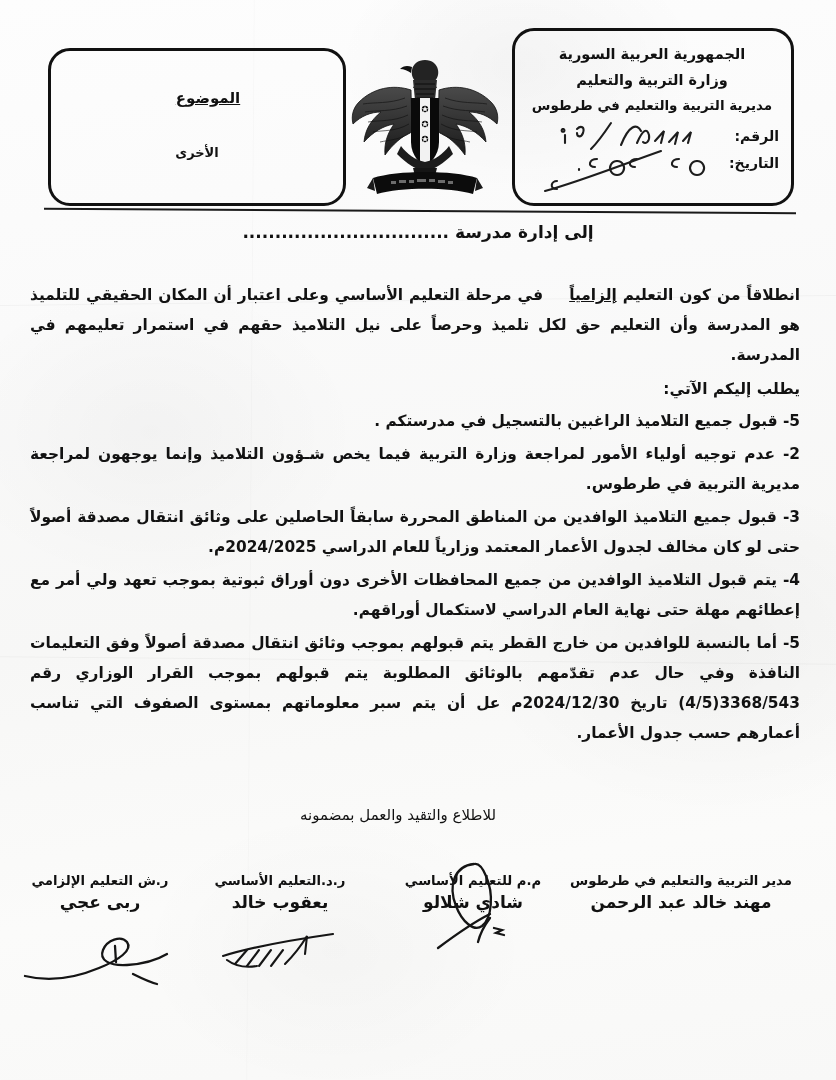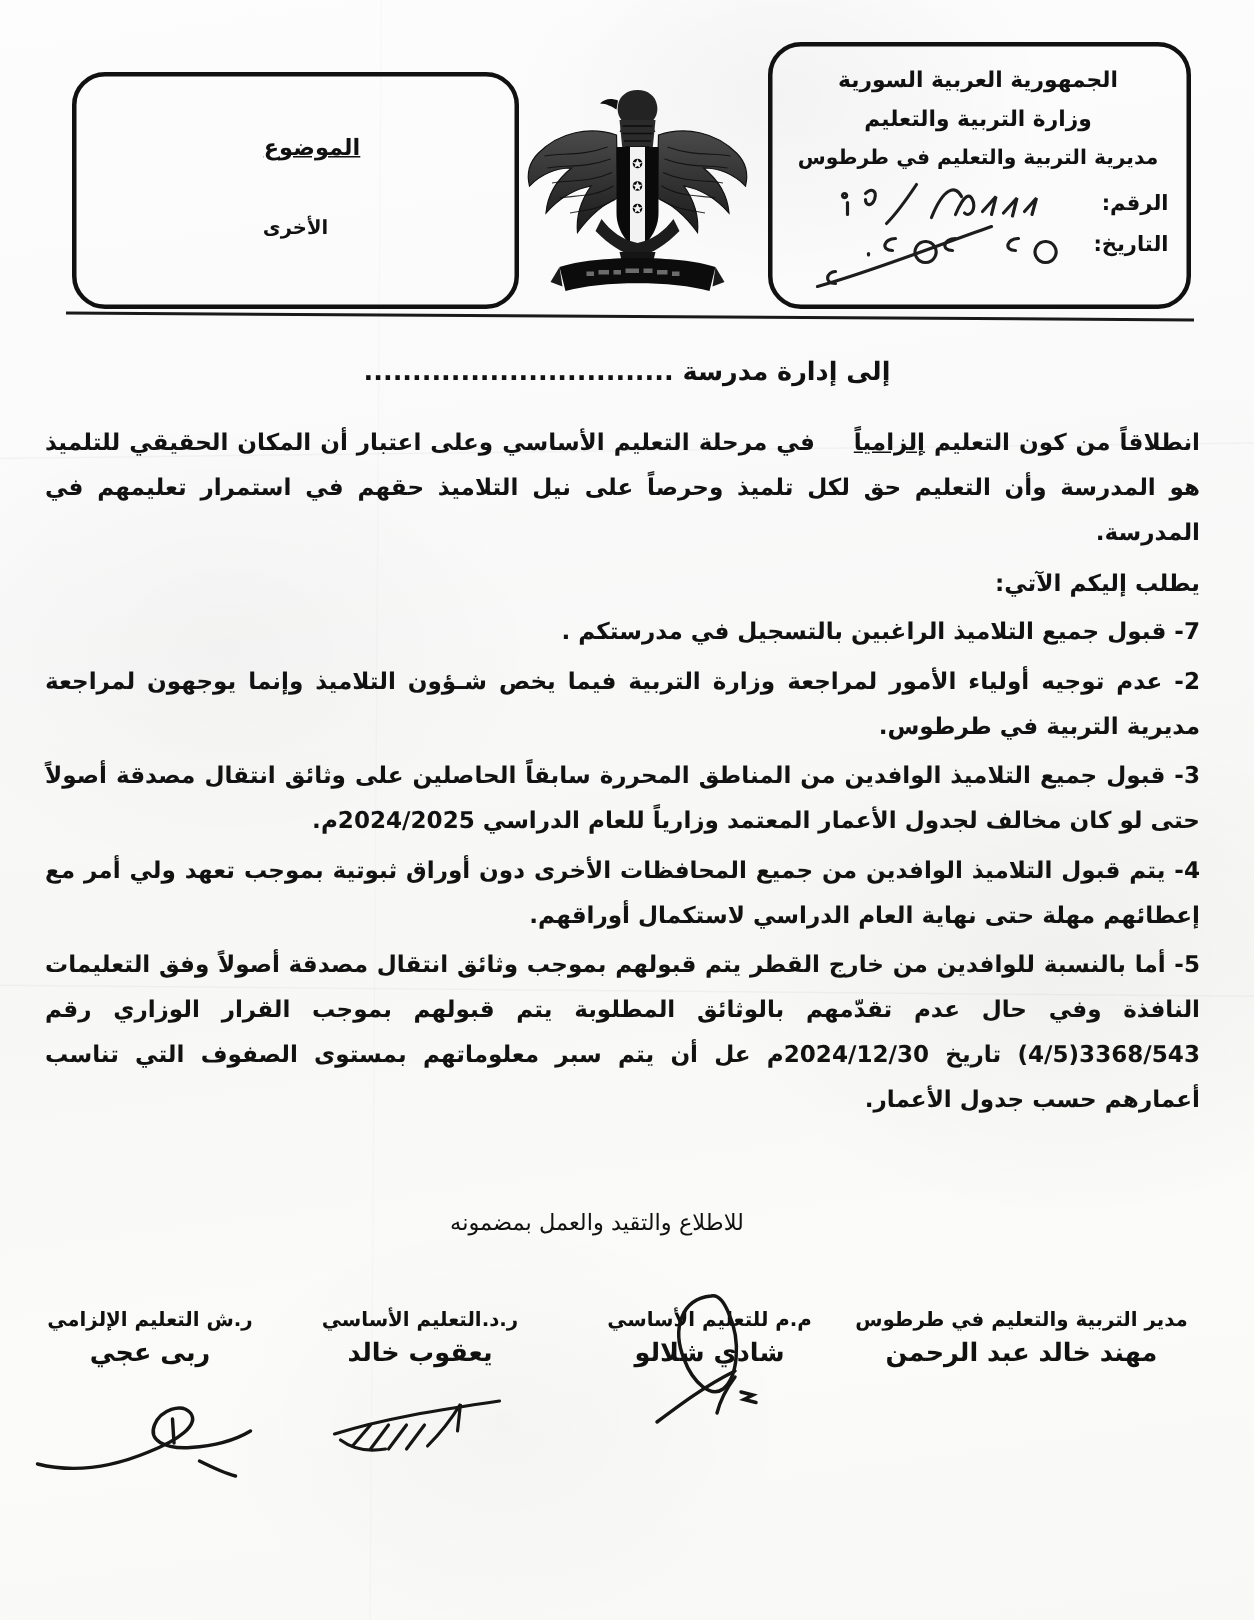--- a/index.html
+++ b/index.html
@@ -65,21 +65,20 @@
   #header-rule{
     position:absolute;left:44px;top:186px;width:752px;height:0;
     border-top:2px solid #1a1a1a;transform:rotate(0.35deg);
   }
 
   
   .addressee{
     position:absolute;top:222px;left:0;width:836px;
     text-align:center;font-size:17px;font-weight:bold;
     direction:rtl;
-    margin-top:16px;
   }
   .addressee .dots{letter-spacing:1.5px;font-weight:bold;}
 
   
   #body{
     position:absolute;top:280px;right:36px;width:770px;
     direction:rtl;text-align:justify;
     font-size:15.4px;font-weight:bold;line-height:1.95;
     color:#121212;
   }
@@ -236,21 +235,21 @@
   <div class="addressee">
     <span>إلى إدارة مدرسة</span>
     <span class="dots">................................</span>
   </div>
 
   <div id="body">
     <p><span>انطلاقاً من كون التعليم </span><span class="u">إلزامياً</span><span> في مرحلة التعليم الأساسي وعلى اعتبار أن المكان الحقيقي للتلميذ هو المدرسة وأن التعليم حق لكل تلميذ وحرصاً على نيل التلاميذ حقهم في استمرار تعليمهم في المدرسة.</span></p>
 
     <p class="req-intro">يطلب إليكم الآتي:</p>
 
-    <p class="item">7- قبول جميع التلاميذ الراغبين بالتسجيل في مدرستكم .</p>
+    <p class="item">5- قبول جميع التلاميذ الراغبين بالتسجيل في مدرستكم .</p>
     <p class="item">2- عدم توجيه أولياء الأمور لمراجعة وزارة التربية فيما يخص شـؤون التلاميذ وإنما يوجهون لمراجعة مديرية التربية في طرطوس.</p>
     <p class="item">3- قبول جميع التلاميذ الوافدين من المناطق المحررة سابقاً الحاصلين على وثائق انتقال مصدقة أصولاً حتى لو كان مخالف لجدول الأعمار المعتمد وزارياً للعام الدراسي 2024/2025م.</p>
     <p class="item">4- يتم قبول التلاميذ الوافدين من جميع المحافظات الأخرى دون أوراق ثبوتية بموجب تعهد ولي أمر مع إعطائهم مهلة حتى نهاية العام الدراسي لاستكمال أوراقهم.</p>
     <p class="item">5- أما بالنسبة للوافدين من خارج القطر يتم قبولهم بموجب وثائق انتقال مصدقة أصولاً وفق التعليمات النافذة وفي حال عدم تقدّمهم بالوثائق المطلوبة يتم قبولهم بموجب القرار الوزاري رقم 3368/543(4/5) تاريخ 2024/12/30م عل أن يتم سبر معلوماتهم بمستوى الصفوف التي تناسب أعمارهم حسب جدول الأعمار.</p>
   </div>
 
   <div class="closing">للاطلاع والتقيد والعمل بمضمونه</div>
 
   <div id="signatures">
 

